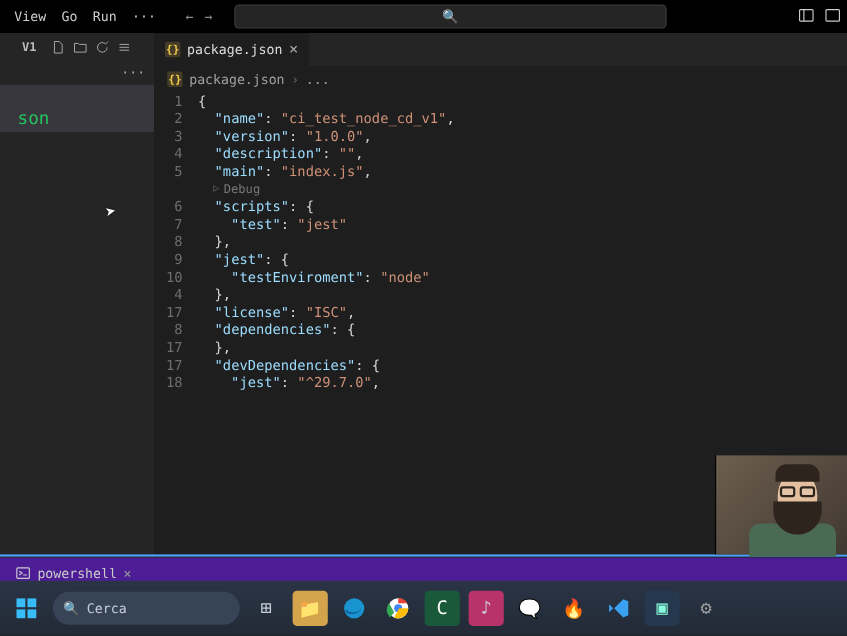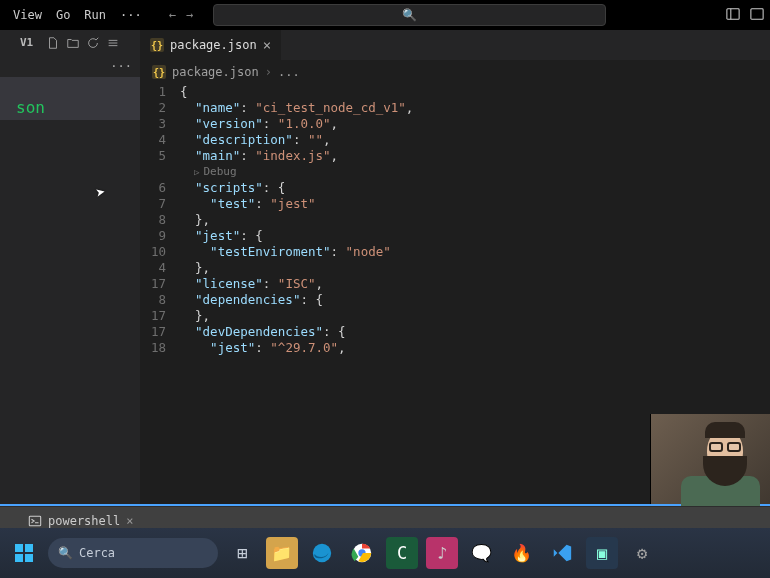--- a/index.html
+++ b/index.html
@@ -26,21 +26,21 @@
 .editor { flex:1; overflow:hidden; background:#1e1e1e; font-family:Consolas,monospace; font-size:12.5px; line-height:16px; }
 .code-line { display:flex; }
 .ln { width:40px; text-align:right; padding-right:14px; color:#6e6e6e; user-select:none; }
 .code { white-space:pre; color:#d4d4d4; }
 .k { color:#9cdcfe; }   
 .s { color:#ce9178; }   
 .p { color:#d4d4d4; }   
 .codelens { color:#777; font-size:11px; padding-left:54px; display:flex; align-items:center; gap:4px; }
 .codelens .tri { font-size:9px; }
 .terminal-panel { background:#1e1e1e; border-top:1px solid #2d2d2d; display:flex; flex-direction:column; height:195px; }
-.term-tab-bar { height:28px; display:flex; padding:0 20px; background:#404040; gap:6px; }
+.term-tab-bar { height:28px; display:flex; padding:0 6px; background:#4c1d95; gap:6px; }
 .term-tab { display:flex; align-items:center; gap:6px; font-size:12px; color:#ccc; padding:4px 8px; border-bottom:1px solid #0078d4; }
 .term-body { flex:1; overflow:hidden; font-family:Consolas,monospace; font-size:12px; line-height:15px; padding:4px 12px; white-space:pre-wrap; color:#ccc; }
 .term-body .zero { color:#6abf69; font-weight:bold; }
 .term-body .npm { color:#e0c341; }
 .term-body .flag { color:#7a7a7a; }
 .term-body .prompt { color:#d4d4d4; }
 .status-top-line { position:absolute; left:0; right:0; bottom:72px; height:2px; background:#4aa3ff; }
 .webcam { position:absolute; right:0; bottom:74px; width:120px; height:90px; background:linear-gradient(135deg,#6d5e4f 0%,#403830 100%); border-left:1px solid #000; }
 .webcam .face { position:absolute; left:56px; top:14px; width:36px; height:46px; border-radius:50% 50% 46% 46%; background:#e3bfa0; }
 .webcam .beard { position:absolute; left:52px; top:42px; width:44px; height:30px; border-radius:0 0 22px 22px; background:#2c241d; }

